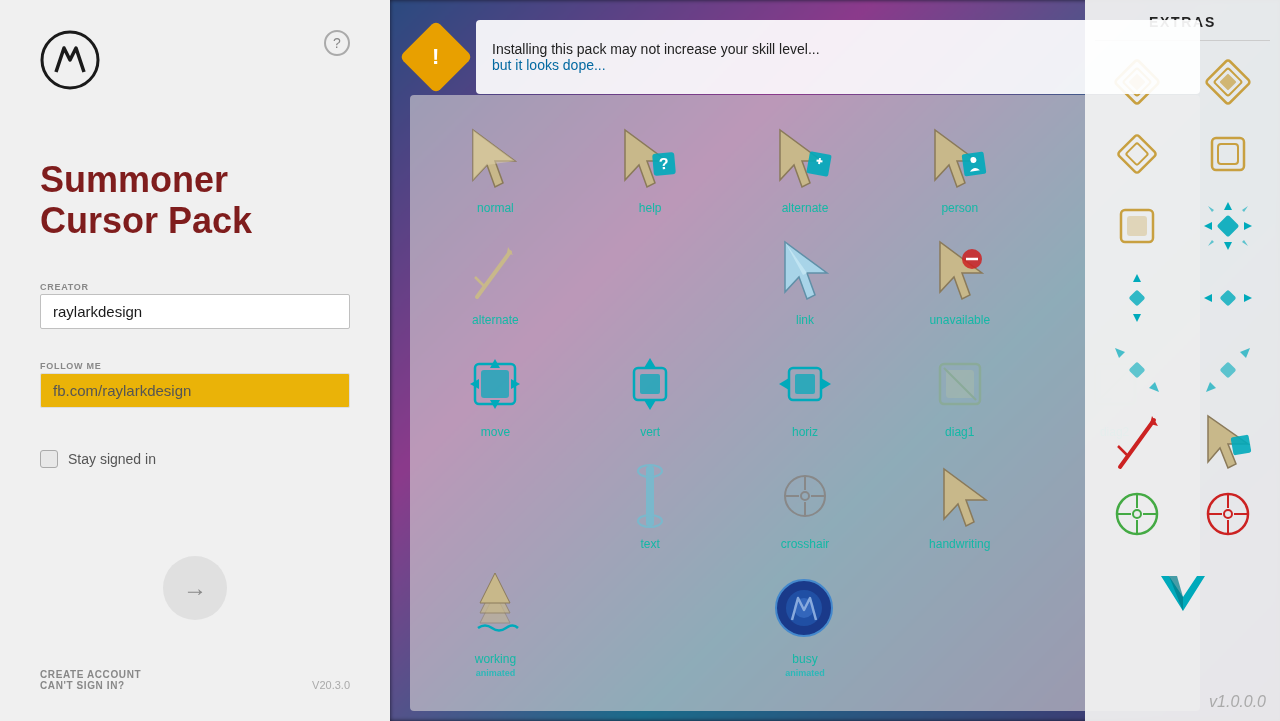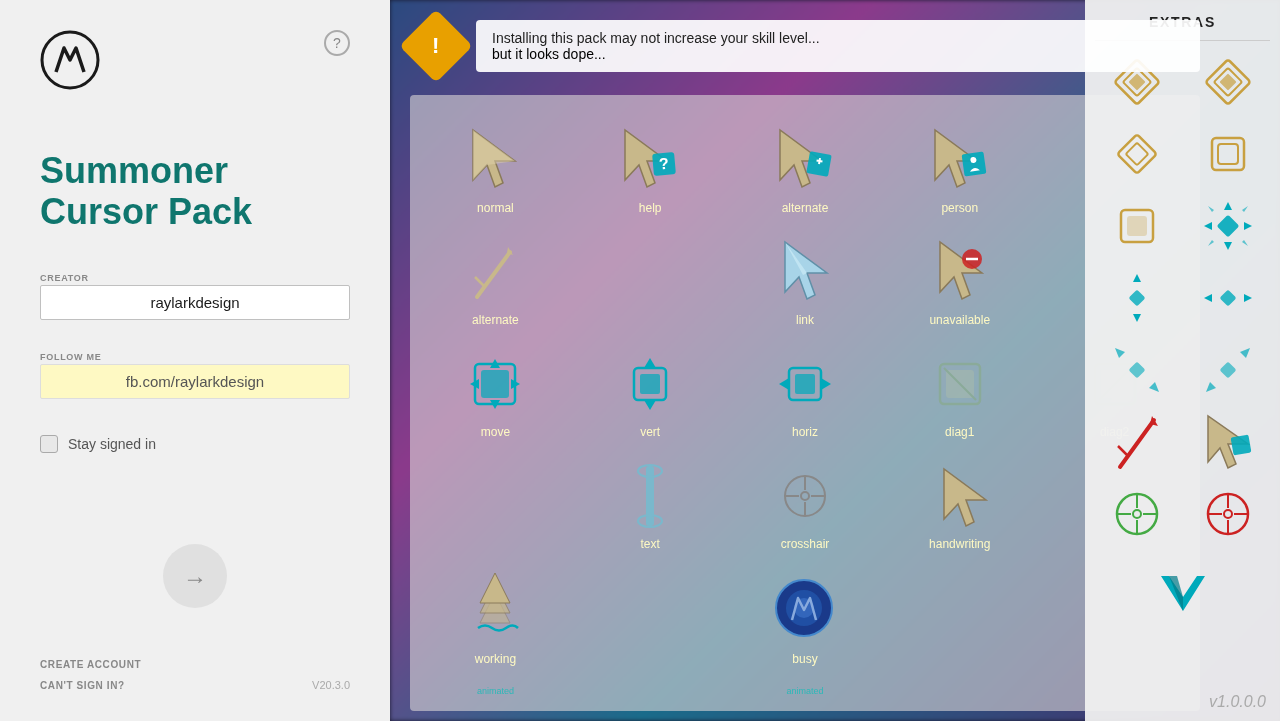--- a/index.html
+++ b/index.html
@@ -26,57 +26,57 @@
 
     .logo {
       width: 60px;
       height: 60px;
       margin-bottom: 60px;
     }
 
     .sidebar-title {
       font-size: 36px;
       font-weight: 700;
-      color: #0f766e;
+      color: #7f1d1d;
       line-height: 1.15;
       margin-bottom: 40px;
+      margin-top: 9px;
     }
 
     .field-group {
       margin-bottom: 32px;
     }
 
     .field-label {
       font-size: 9px;
       font-weight: 700;
       color: #888;
       letter-spacing: 0.08em;
       text-transform: uppercase;
       margin-bottom: 2px;
     }
 
     .field-box {
       border: 1.5px solid #c0c0c0;
       background: #fff;
       padding: 8px 12px;
       border-radius: 2px;
-      text-align: center;
     }
 
     .field-value {
       font-size: 15px;
       color: #1a1a1a;
       font-weight: 500;
     }
 
     .stay-signed {
       display: flex;
       align-items: center;
       gap: 10px;
-      margin-top: 4px;
+      margin-top: 10px;
       margin-bottom: auto;
     }
 
     .checkbox-fake {
       width: 18px;
       height: 18px;
       border: 1.5px solid #aaa;
       border-radius: 3px;
       background: #e8e8e8;
       flex-shrink: 0;
@@ -125,21 +125,21 @@
     .sidebar-footer {
       display: flex;
       justify-content: space-between;
       align-items: flex-end;
       margin-top: auto;
     }
 
     .footer-links {
       display: flex;
       flex-direction: column;
-      gap: 10px;
+      gap: 0;
     }
 
     .footer-link {
       font-size: 10px;
       font-weight: 700;
       color: #888;
       text-transform: uppercase;
       letter-spacing: 0.06em;
       cursor: pointer;
     }
@@ -192,33 +192,33 @@
     .warning-icon-inner {
       transform: rotate(-45deg);
       font-size: 22px;
       color: white;
       font-weight: 900;
     }
 
     .warning-text-box {
       background: rgba(255,255,255,0.92);
       border-radius: 4px;
-      padding: 10px 16px;
+      padding: 21px 16px;
       flex: 1;
     }
 
     .warning-line1 {
       font-size: 14px;
       color: #222;
       font-weight: 500;
     }
 
     .warning-line2 {
       font-size: 14px;
-      color: #000000;
+      color: #0369a1;
       font-weight: 500;
     }
 
     
     .cursor-grid-container {
       position: absolute;
       top: 95px;
       left: 20px;
       right: 80px;
       bottom: 10px;
@@ -250,30 +250,30 @@
       height: 70px;
       display: flex;
       align-items: center;
       justify-content: center;
       margin-bottom: 6px;
       flex-shrink: 0;
     }
 
     .cursor-label {
       font-size: 12px;
-      color: #fef9c3;
+      color: #14b8a6;
       text-align: right;
       font-weight: 500;
     }
 
     .animated-badge {
       font-size: 9px;
       color: #2db8b8;
-      font-weight: 400;
-      margin-top: 19px;
+      font-weight: 700;
+      margin-top: 1px;
       display: block;
     }
 
     
     .cursor-cell.empty {
       visibility: hidden;
     }
 
     
     .extras-panel {
@@ -356,21 +356,21 @@
 
   <div class="field-group">
     <div class="field-label">CREATOR</div>
     <div class="field-box">
       <div class="field-value">raylarkdesign</div>
     </div>
   </div>
 
   <div class="field-group">
     <div class="field-label">FOLLOW ME</div>
-    <div class="field-box" style="background: #fef9c3; border-color: #ddd;">
+    <div class="field-box" style="background: #eab308; border-color: #ddd;">
       <div class="field-value" style="color: #555;">fb.com/raylarkdesign</div>
     </div>
   </div>
 
   <div class="stay-signed">
     <div class="checkbox-fake"></div>
     <span class="stay-label">Stay signed in</span>
   </div>
 
   <button class="login-btn">

